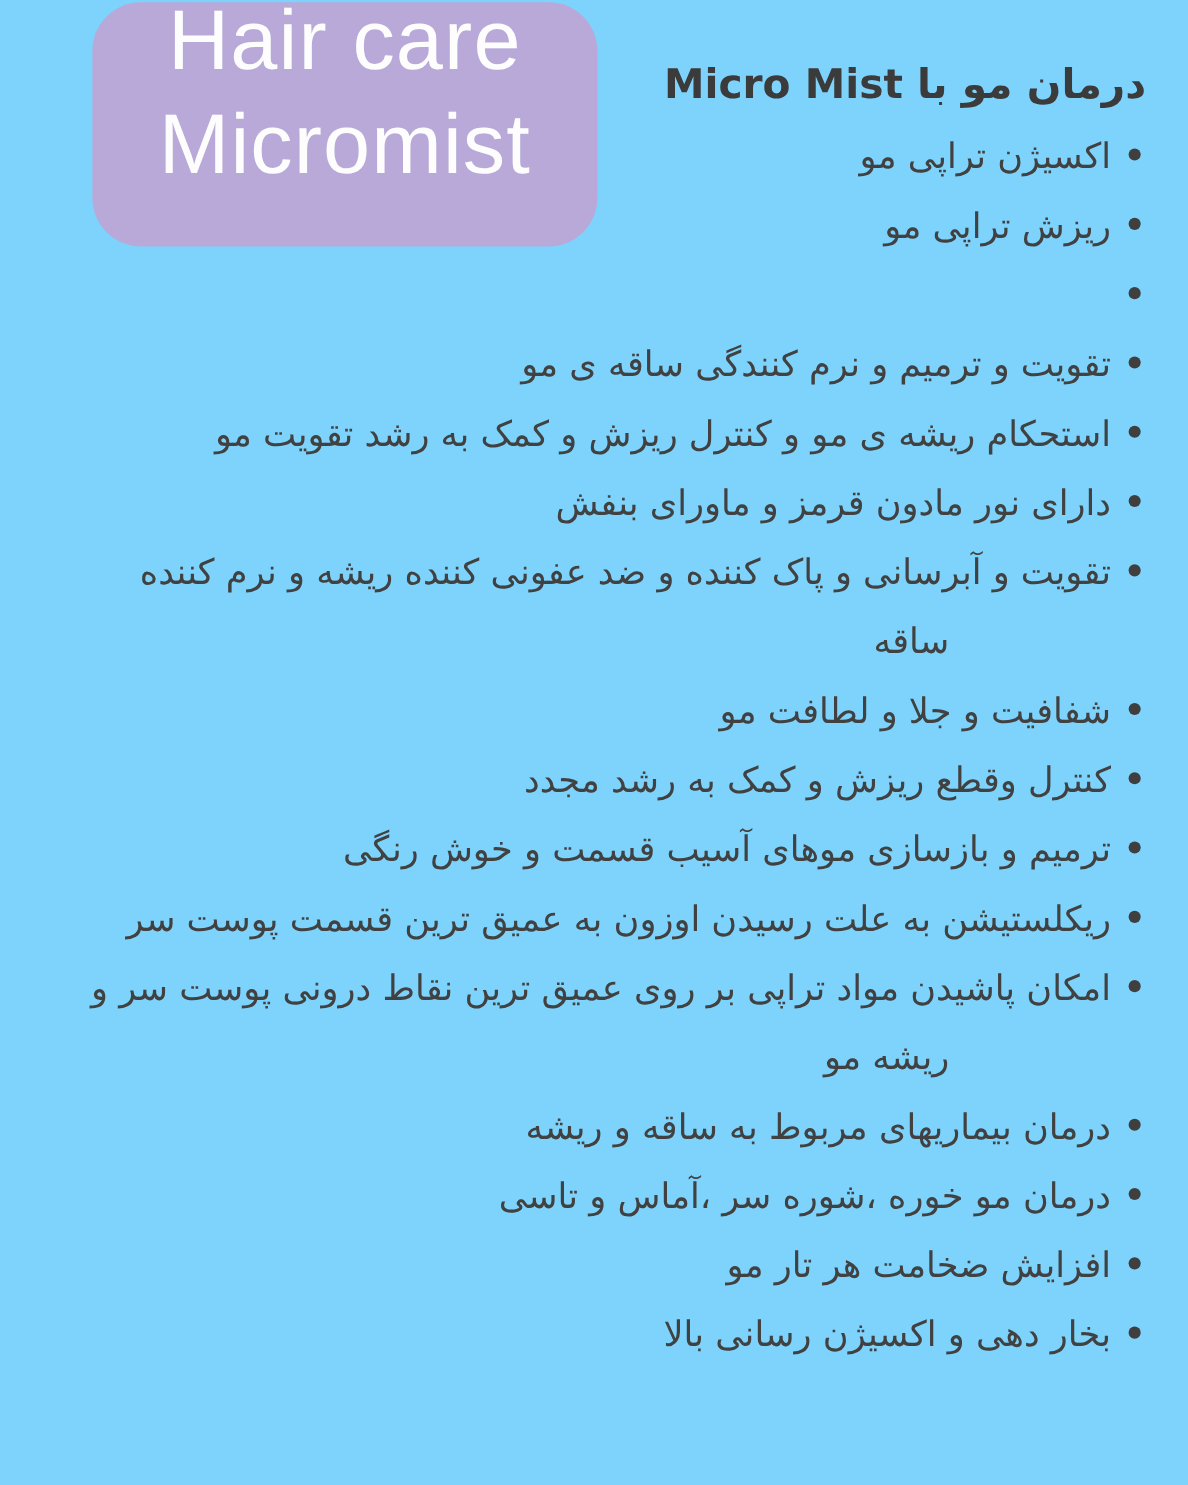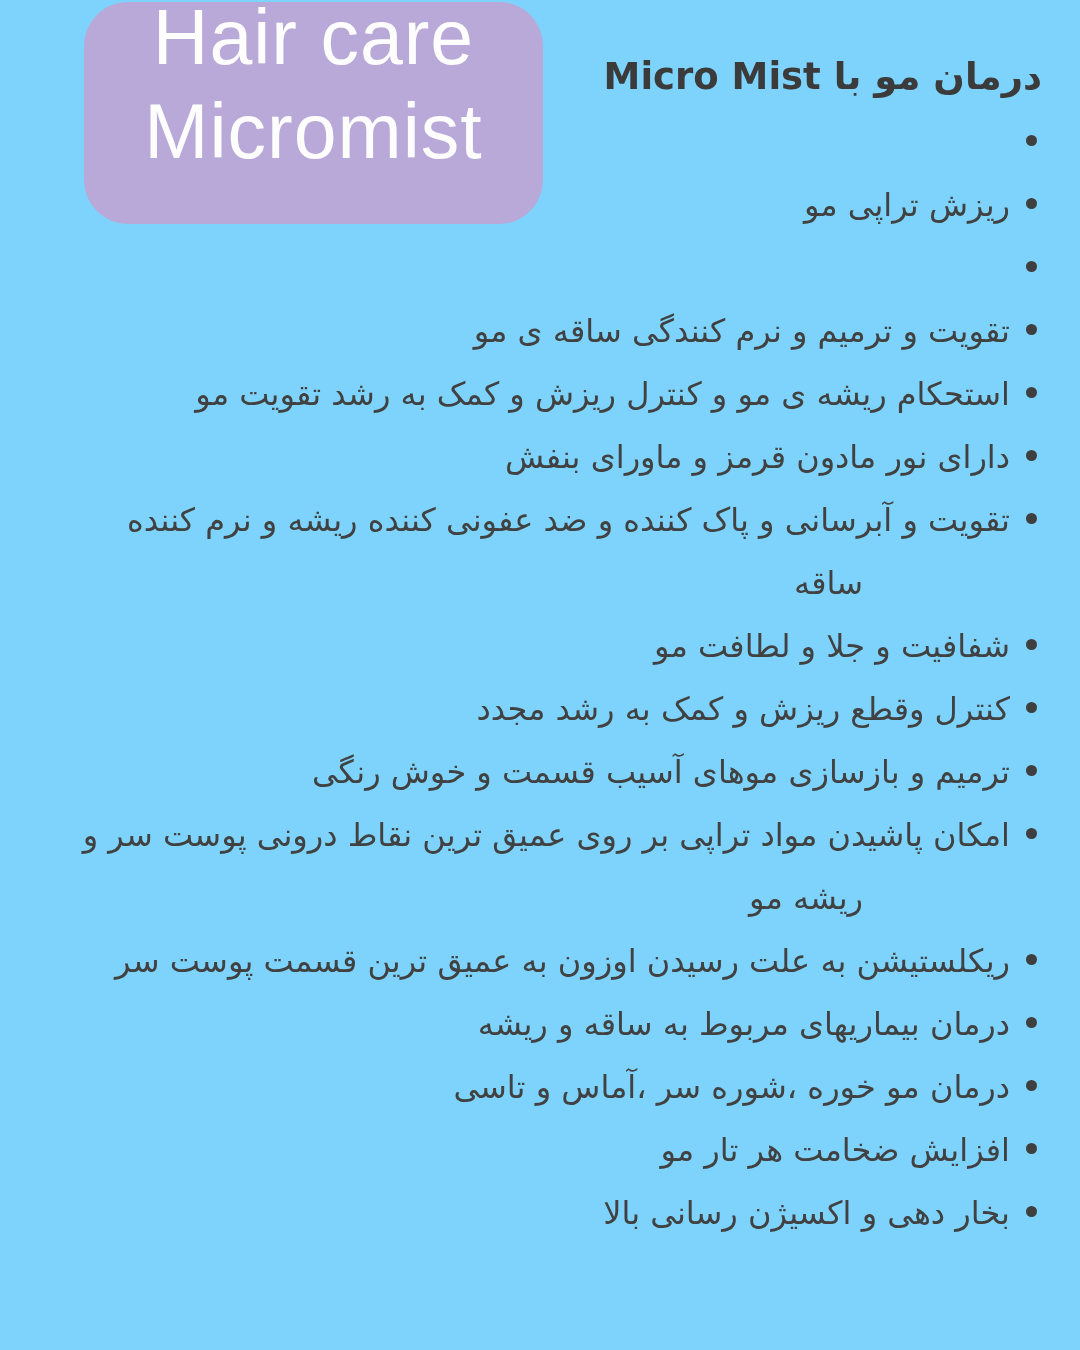--- a/index.html
+++ b/index.html
@@ -80,21 +80,21 @@
       <div>Hair care</div>
       <div>Micromist</div>
     </div>
   </div>
 
   <div class="title">درمان مو با Micro Mist</div>
 
   <div class="list">
 
     <div class="item">
-      <div class="line"><span class="dot"></span></div>
+      <div class="line"><span class="dot"></span><span>اکسیژن تراپی مو</span></div>
     </div>
 
     <div class="item">
       <div class="line"><span class="dot"></span><span>ریزش تراپی مو</span></div>
     </div>
 
     <div class="item">
       <div class="line"><span class="dot"></span></div>
     </div>
 
@@ -121,26 +121,26 @@
 
     <div class="item">
       <div class="line"><span class="dot"></span><span>کنترل وقطع ریزش و کمک به رشد مجدد</span></div>
     </div>
 
     <div class="item">
       <div class="line"><span class="dot"></span><span>ترمیم و بازسازی موهای آسیب قسمت و خوش رنگی</span></div>
     </div>
 
     <div class="item">
-      <div class="line"><span class="dot"></span><span>امکان پاشیدن مواد تراپی بر روی عمیق ترین نقاط درونی پوست سر و</span></div>
-      <div class="line cont"><span>ریشه مو</span></div>
+      <div class="line"><span class="dot"></span><span>ریکلستیشن به علت رسیدن اوزون به عمیق ترین قسمت پوست سر</span></div>
     </div>
 
     <div class="item">
-      <div class="line"><span class="dot"></span><span>ریکلستیشن به علت رسیدن اوزون به عمیق ترین قسمت پوست سر</span></div>
+      <div class="line"><span class="dot"></span><span>امکان پاشیدن مواد تراپی بر روی عمیق ترین نقاط درونی پوست سر و</span></div>
+      <div class="line cont"><span>ریشه مو</span></div>
     </div>
 
     <div class="item">
       <div class="line"><span class="dot"></span><span>درمان بیماریهای مربوط به ساقه و ریشه</span></div>
     </div>
 
     <div class="item">
       <div class="line"><span class="dot"></span><span>درمان مو خوره ،شوره سر ،آماس و تاسی</span></div>
     </div>
 

